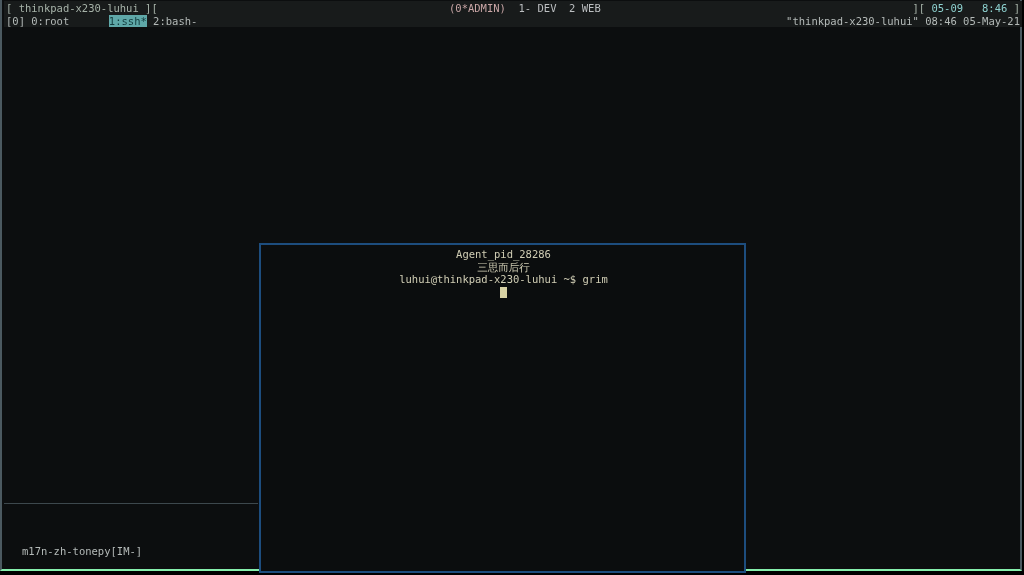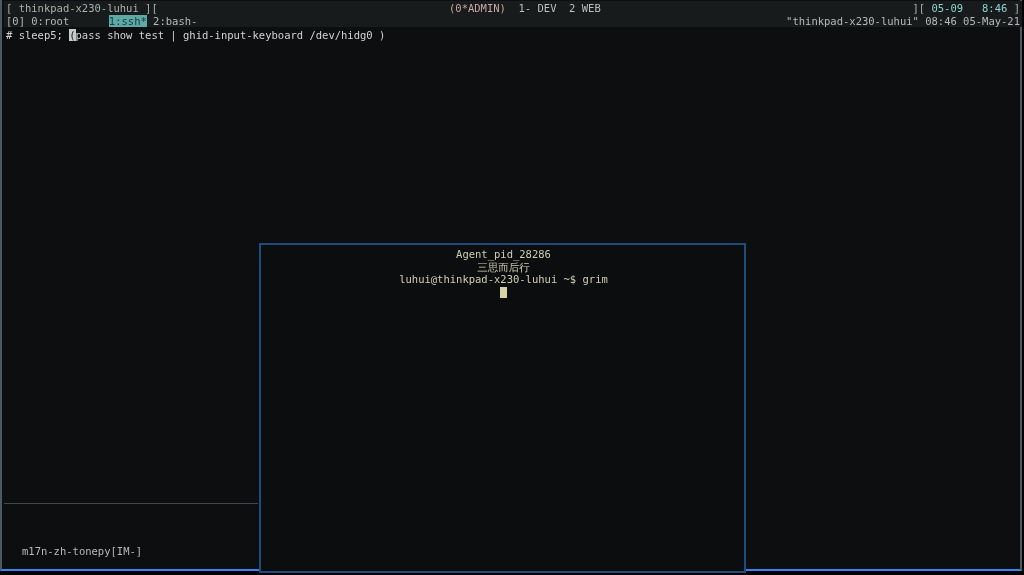--- a/index.html
+++ b/index.html
@@ -6,21 +6,21 @@
   html, body { width: 1024px; height: 575px; background: #000; overflow: hidden; }
   body { position: relative; font-family: "DejaVu Sans Mono", monospace; }
   .mono { font: 10.5px/12.5px "DejaVu Sans Mono", monospace; white-space: pre; }
 
   
   #main-frame {
     position: absolute; left: 0; top: 0; width: 1022px; height: 571px;
     background: #0c0e0f;
     border-left: 2px solid #4b5960;
     border-right: 2px solid #4b5960;
-    border-bottom: 2px solid #3b82f6;
+    border-bottom: 2px solid #86efac;
   }
 
   
   .statusbar {
     position: absolute; left: 2px; width: 1018px; height: 13px;
     background: #181b1b; overflow: hidden;
   }
   #statusbar-screen { top: 1px; }
   #statusbar-tmux   { top: 14px; }
   .sb-left   { position: absolute; left: 2px;  top: 1px; }
@@ -81,21 +81,20 @@
     <span class="sb-left mono host-col">[ thinkpad-x230-luhui ][</span>
     <span class="sb-center mono"><span class="admin-col mono">(0*ADMIN)</span><span class="winlist-col mono">  1- DEV  2 WEB</span></span>
     <span class="sb-right mono"><span class="host-col mono">][ </span><span class="clock-col mono">05-09</span><span class="mono">   </span><span class="clock-col mono">8:46</span><span class="host-col mono"> ]</span></span>
   </div>
 
   <div id="statusbar-tmux" class="statusbar">
     <span class="sb-left mono"><span class="grey-col mono">[0] 0:root  </span><span class="tab-active mono">1:ssh*</span><span class="grey-col mono"> 2:bash-</span></span>
     <span class="sb-right mono grey-col">"thinkpad-x230-luhui" 08:46 05-May-21</span>
   </div>
 
-  <div id="command-line" class="mono"><span class="mono"># sleep5; </span><span id="cmd-cursor" class="mono">(</span><span class="mono">pass show test | ghid-input-keyboard /dev/hidg0 )</span></div>
 
   <div id="im-separator"></div>
 
   <div id="im-status" class="mono">m17n-zh-tonepy[IM-]</div>
 
 </div>
 
 <div id="floating-terminal">
   <div class="term-content">
     <div class="term-line">Agent_pid_28286</div>

